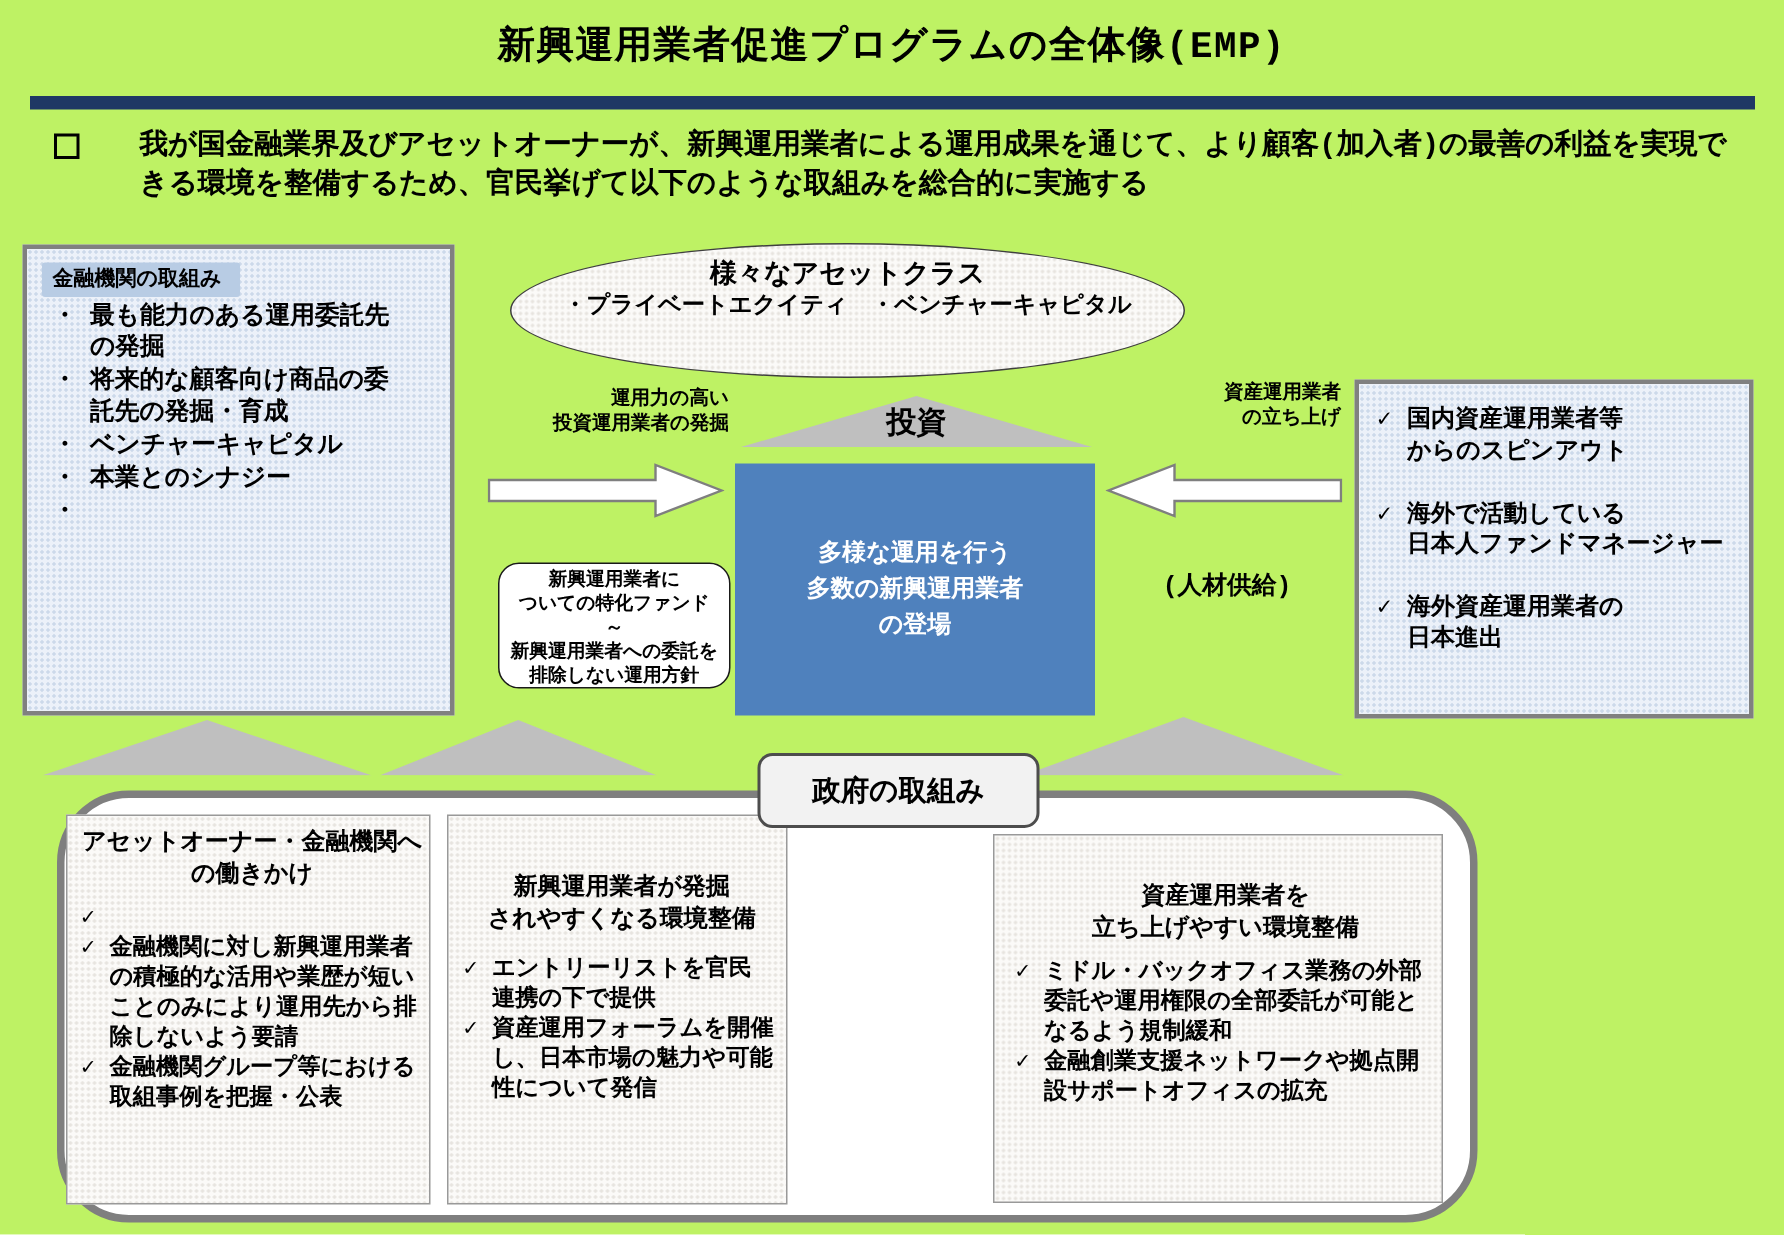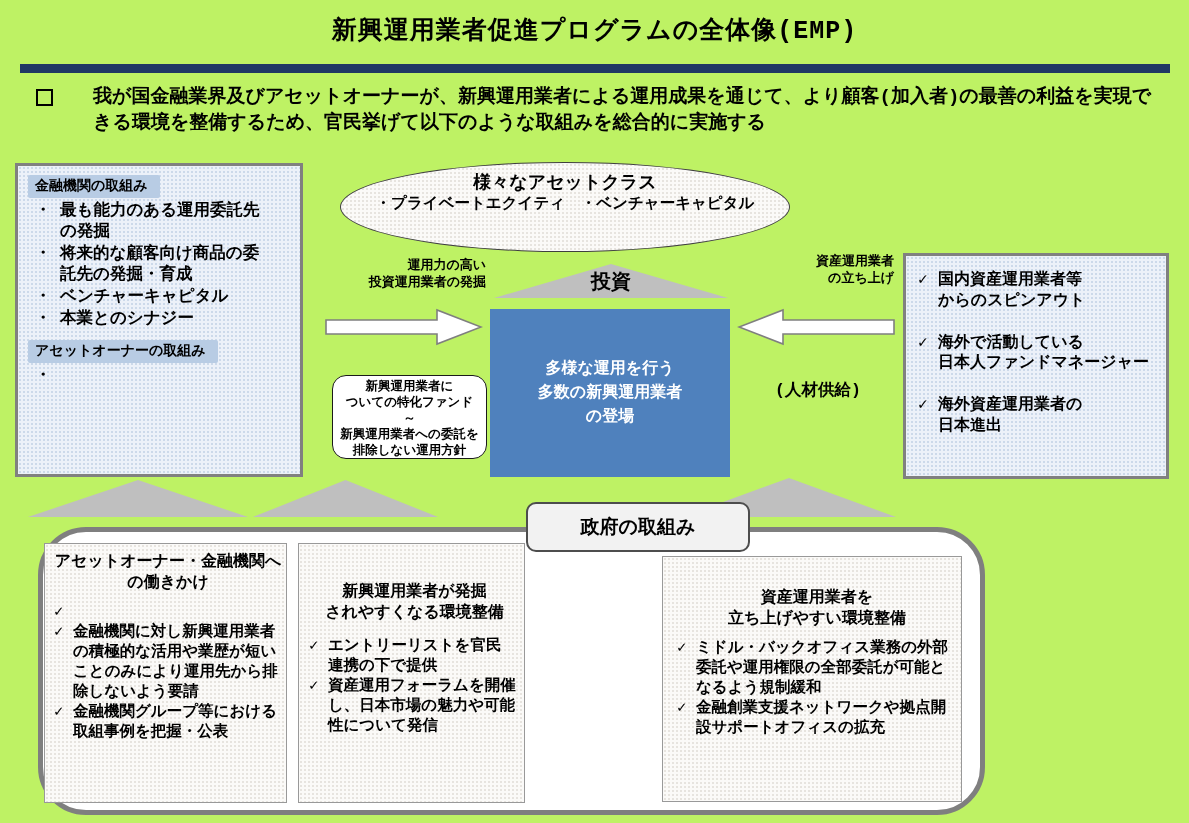--- a/index.html
+++ b/index.html
@@ -65,22 +65,22 @@
   .right-box { left:903px; top:253px; width:266px; height:226px; border:3px solid #808080; box-sizing:border-box; padding:14px 6px 0 12px; }
   .c-item { display:grid; grid-template-columns:20px 1fr; font-size:16px; line-height:1.3; margin-bottom:21px; }
   .etc { text-align:right; padding-right:46px; font-size:16px; margin-top:-8px; }
 
   .tri1 { left:28px;  top:480px; width:220px; height:37px; }
   .tri2 { left:253px; top:480px; width:185px; height:37px; }
   .tri3 { left:682px; top:478px; width:214px; height:39px; }
 
   
   .gov-container { left:38px; top:527px; width:947px; height:288px; border:5px solid #7f7f7f; border-radius:48px; box-sizing:border-box; background:#fff; }
-  .gov-label { left:505px; top:502px; width:224px; height:50px; background:#f2f2f2; border:2px solid #4d4d4d; border-radius:10px; box-sizing:border-box;
-               display:flex; align-items:center; justify-content:center; font-size:19px; z-index:5;margin-left:21px; }
+  .gov-label { left:505px; top:502px; width:188px; height:50px; background:#f2f2f2; border:2px solid #4d4d4d; border-radius:10px; box-sizing:border-box;
+               display:flex; align-items:center; justify-content:center; font-size:19px; z-index:5; }
   .gov-box { border:1.5px solid #999; box-sizing:border-box; }
   .gov-box .title { text-align:center; font-size:16px; line-height:1.3; margin-bottom:9px; }
   .g-item { display:grid; font-size:15.5px; line-height:1.29; }
   .gov-box1 { left:44px;  top:543px; width:243px; height:260px; padding:8px 4px 0 9px; }
   .gov-box1 .g-item { grid-template-columns:19px 205px; }
   .gov-box2 { left:298px; top:543px; width:227px; height:260px; padding:38px 4px 0 10px; }
   .gov-box2 .title { margin-bottom:13px; }
   .gov-box2 .g-item { grid-template-columns:19px 188px; }
   .gov-box3 { left:662px; top:556px; width:300px; height:246px; padding:31px 4px 0 14px; }
   .gov-box3 .g-item { grid-template-columns:19px 252px; }
@@ -114,21 +114,20 @@
       <span>将来的な顧客向け商品の委託先の発掘・育成</span>
     </div>
     <div class="l-item">
       <span class="mk">・</span>
       <span>ベンチャーキャピタル</span>
     </div>
     <div class="l-item">
       <span class="mk">・</span>
       <span>本業とのシナジー</span>
     </div>
-    <div class="chip" style="margin-top:9px;">アセットオーナーの取組み</div>
     <div class="l-item">
       <span class="mk">・</span>
     </div>
   </div>
 
   <div class="abs ellipse dotted-light center">
     <div class="t">様々なアセットクラス</div>
     <div class="r">・プライベートエクイティ　・ベンチャーキャピタル</div>
   </div>
 

